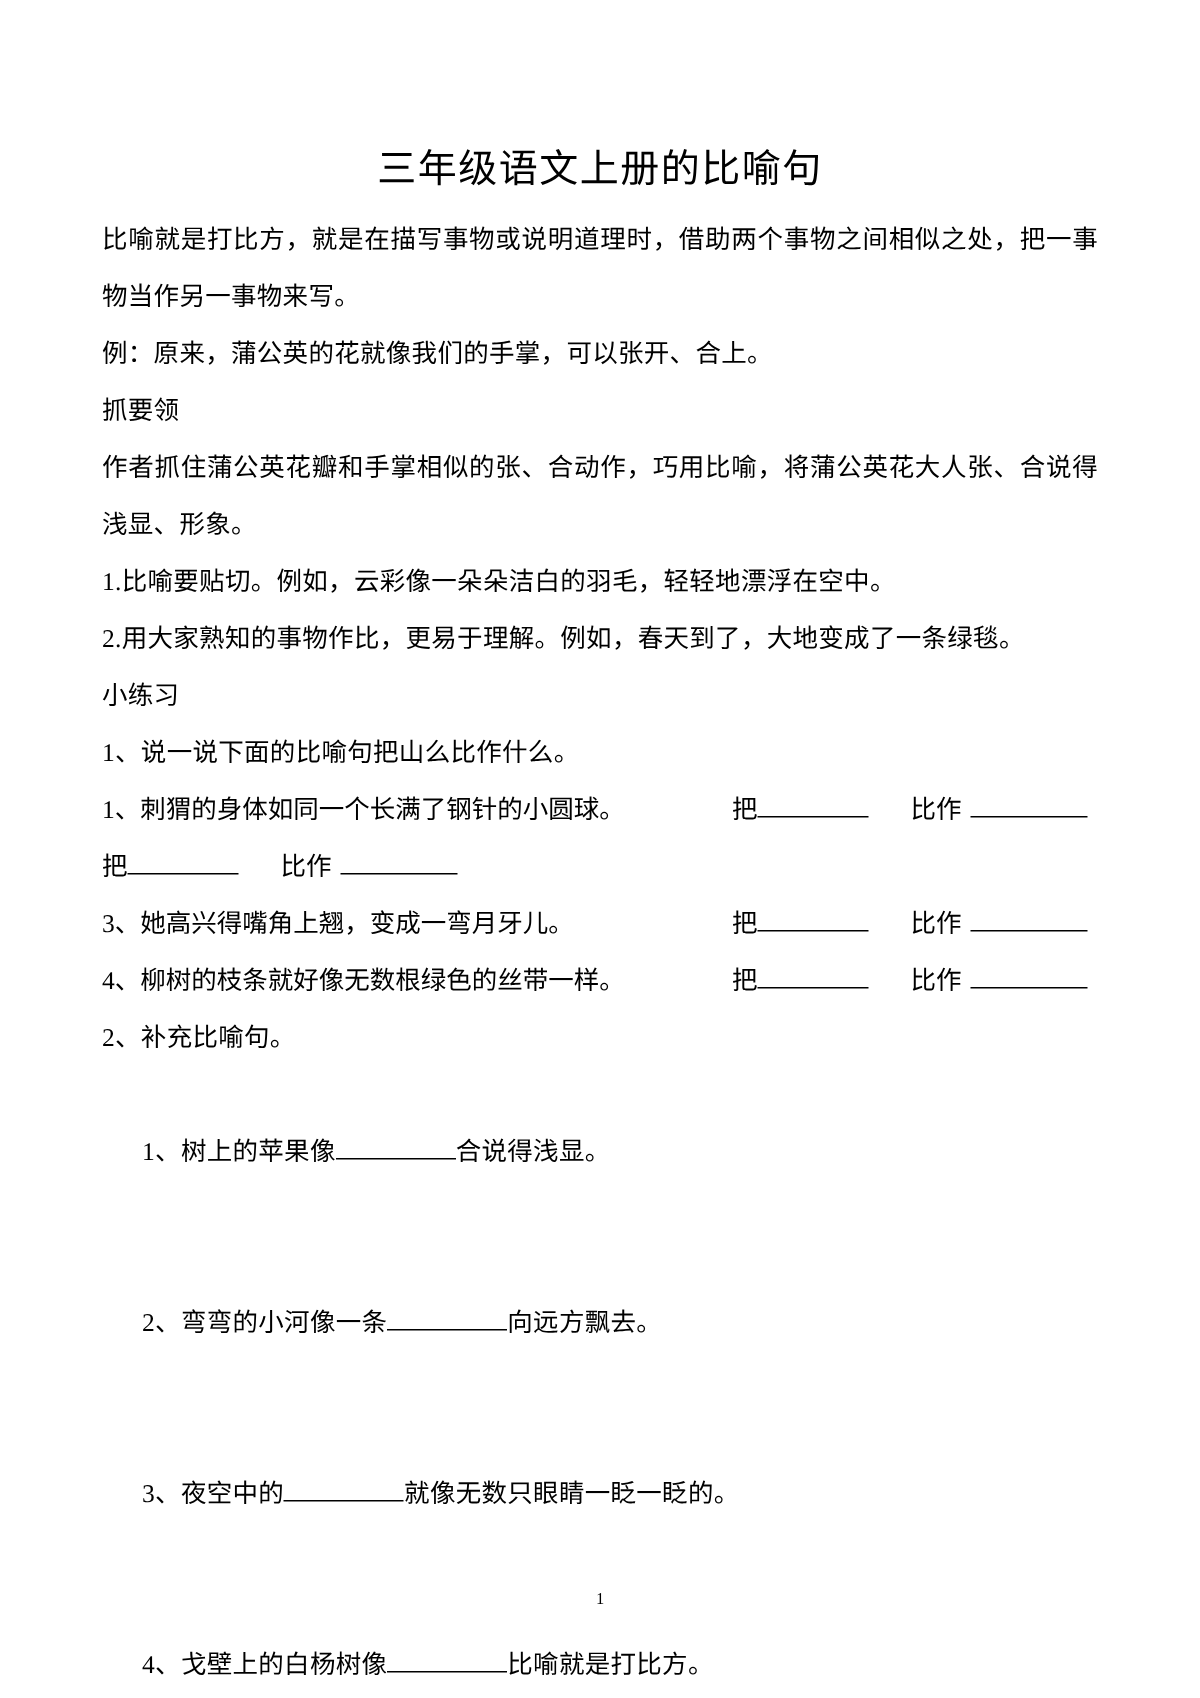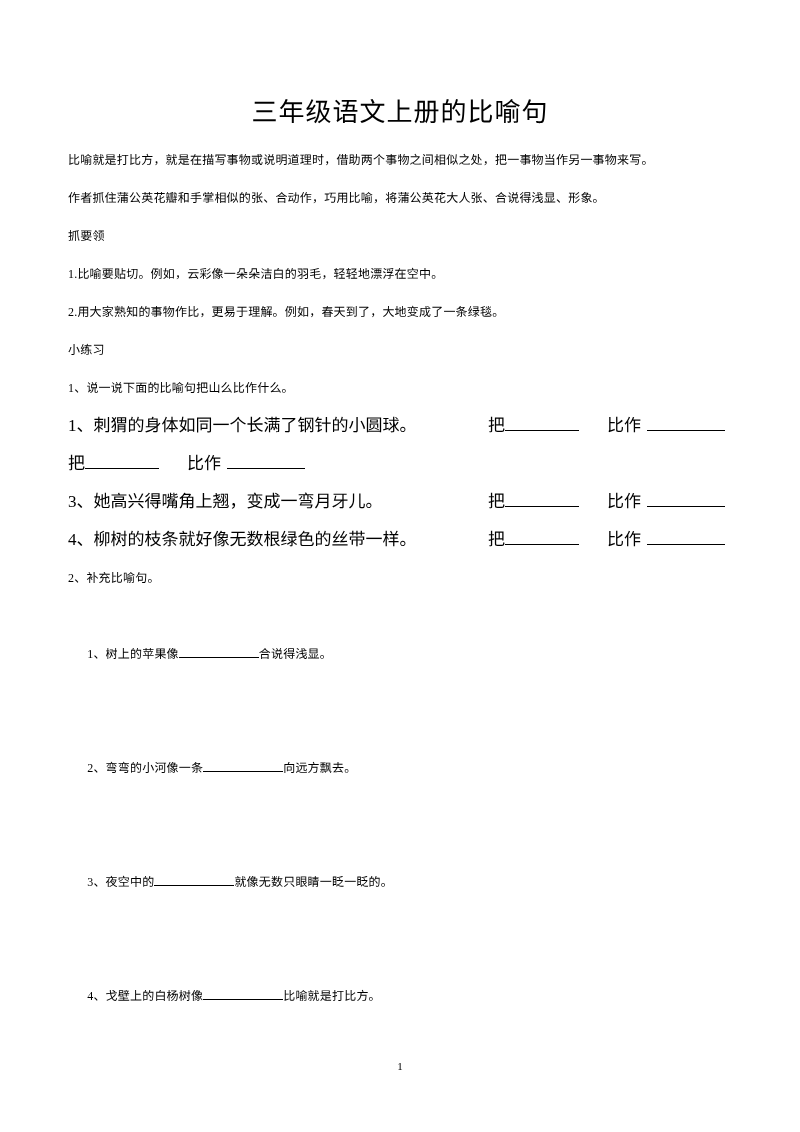--- a/index.html
+++ b/index.html
@@ -39,21 +39,21 @@
     line-height: 34px;
     text-align: center;
     font-weight: normal;
     letter-spacing: 1px;
     margin: 0;
     padding-top: 92px;
     font-family: "Liberation Serif", "DejaVu Serif", serif;
   }
 
   .para {
-    font-size: 12px;
+    font-size: 17px;
     line-height: 38px;
     text-align: justify;
     text-justify: inter-ideograph;
     margin: 0;
     letter-spacing: 0.2px;
     white-space: pre-wrap;
   }
 
   .para.first-body {
     margin-top: 11px;
@@ -110,24 +110,25 @@
 <body>
 
 <div class="page">
 
   <div class="content">
 
     <h1 class="doc-title">三年级语文上册的比喻句</h1>
 
     <p class="para first-body">比喻就是打比方，就是在描写事物或说明道理时，借助两个事物之间相似之处，把一事物当作另一事物来写。</p>
 
+    <p class="para">例：原来，蒲公英的花就像我们的手掌，可以张开、合上。</p>
+
+    <p class="para">抓要领</p>
 
     <p class="para">作者抓住蒲公英花瓣和手掌相似的张、合动作，巧用比喻，将蒲公英花大人张、合说得浅显、形象。</p>
-
-    <p class="para">抓要领</p>
 
     <p class="para">1.比喻要贴切。例如，云彩像一朵朵洁白的羽毛，轻轻地漂浮在空中。</p>
 
     <p class="para">2.用大家熟知的事物作比，更易于理解。例如，春天到了，大地变成了一条绿毯。</p>
 
     <p class="para">小练习</p>
 
     <p class="para">1、说一说下面的比喻句把山么比作什么。</p>
 
     <div class="ex-row">

